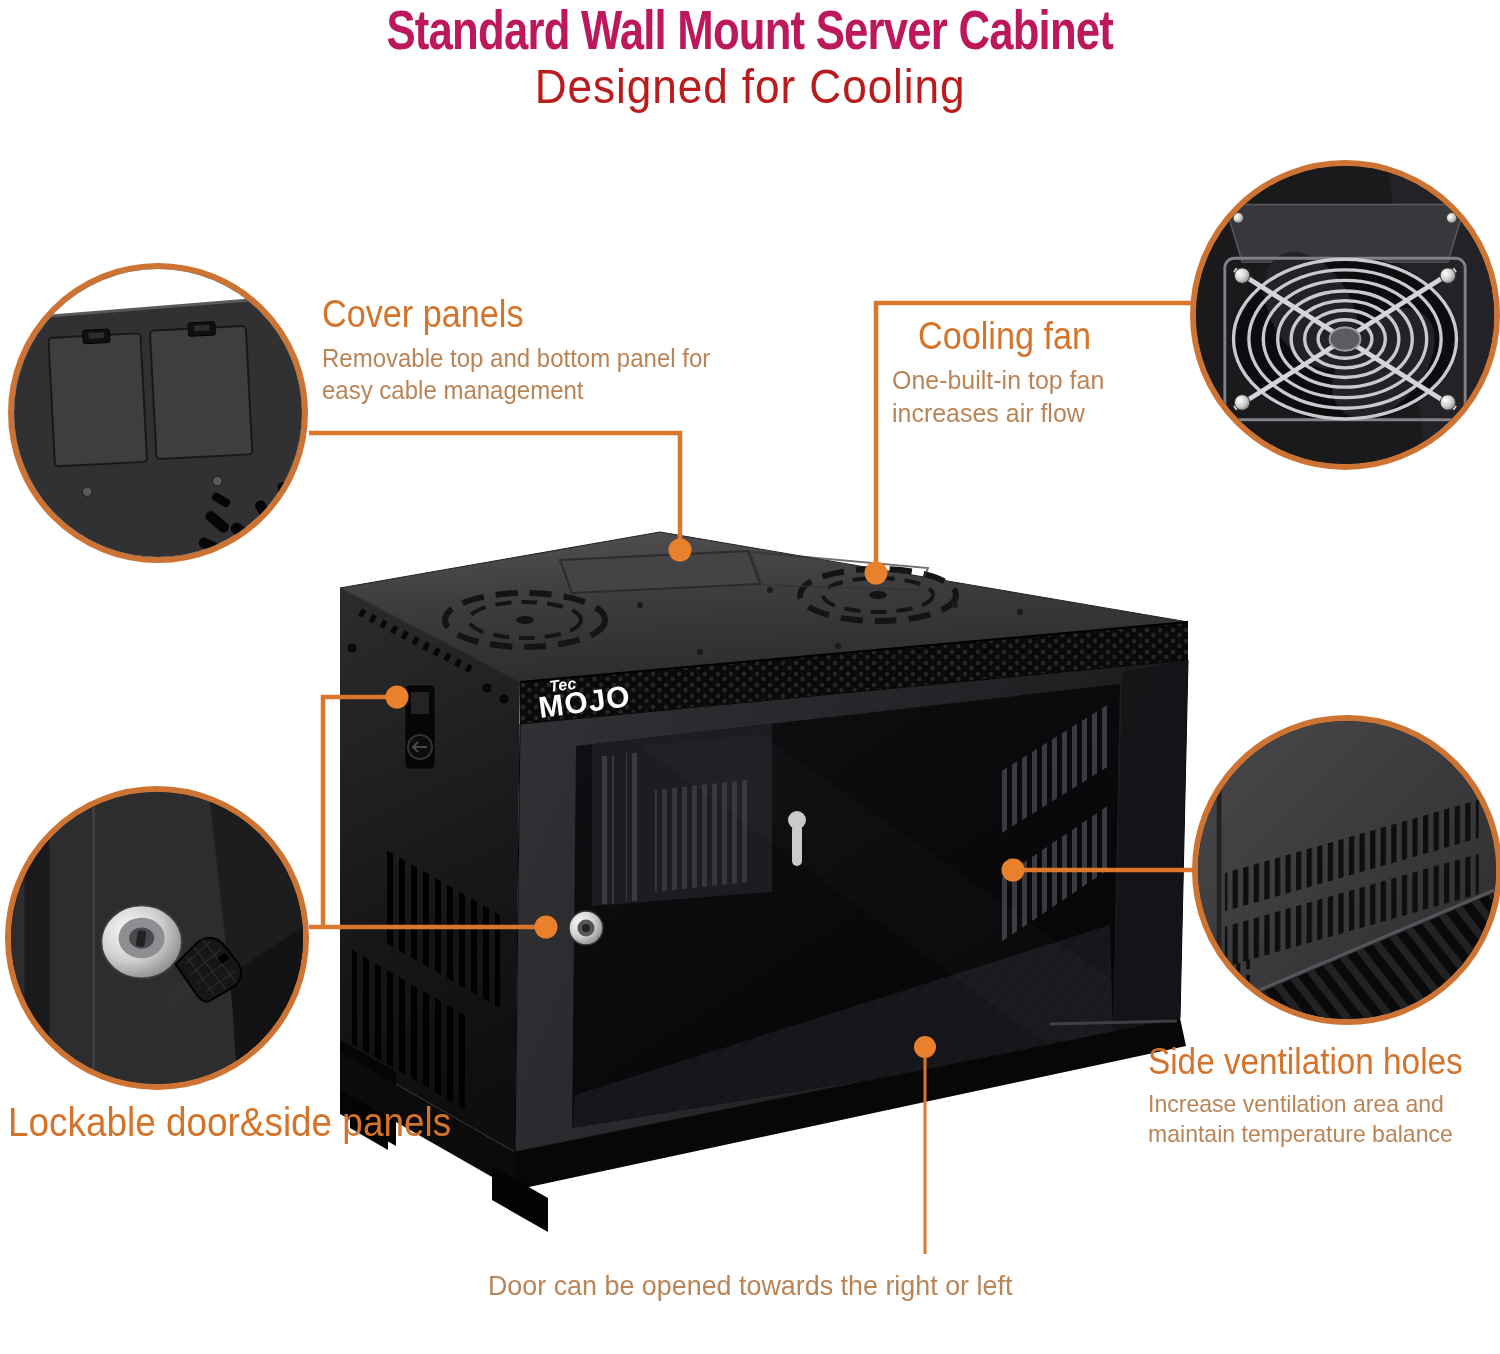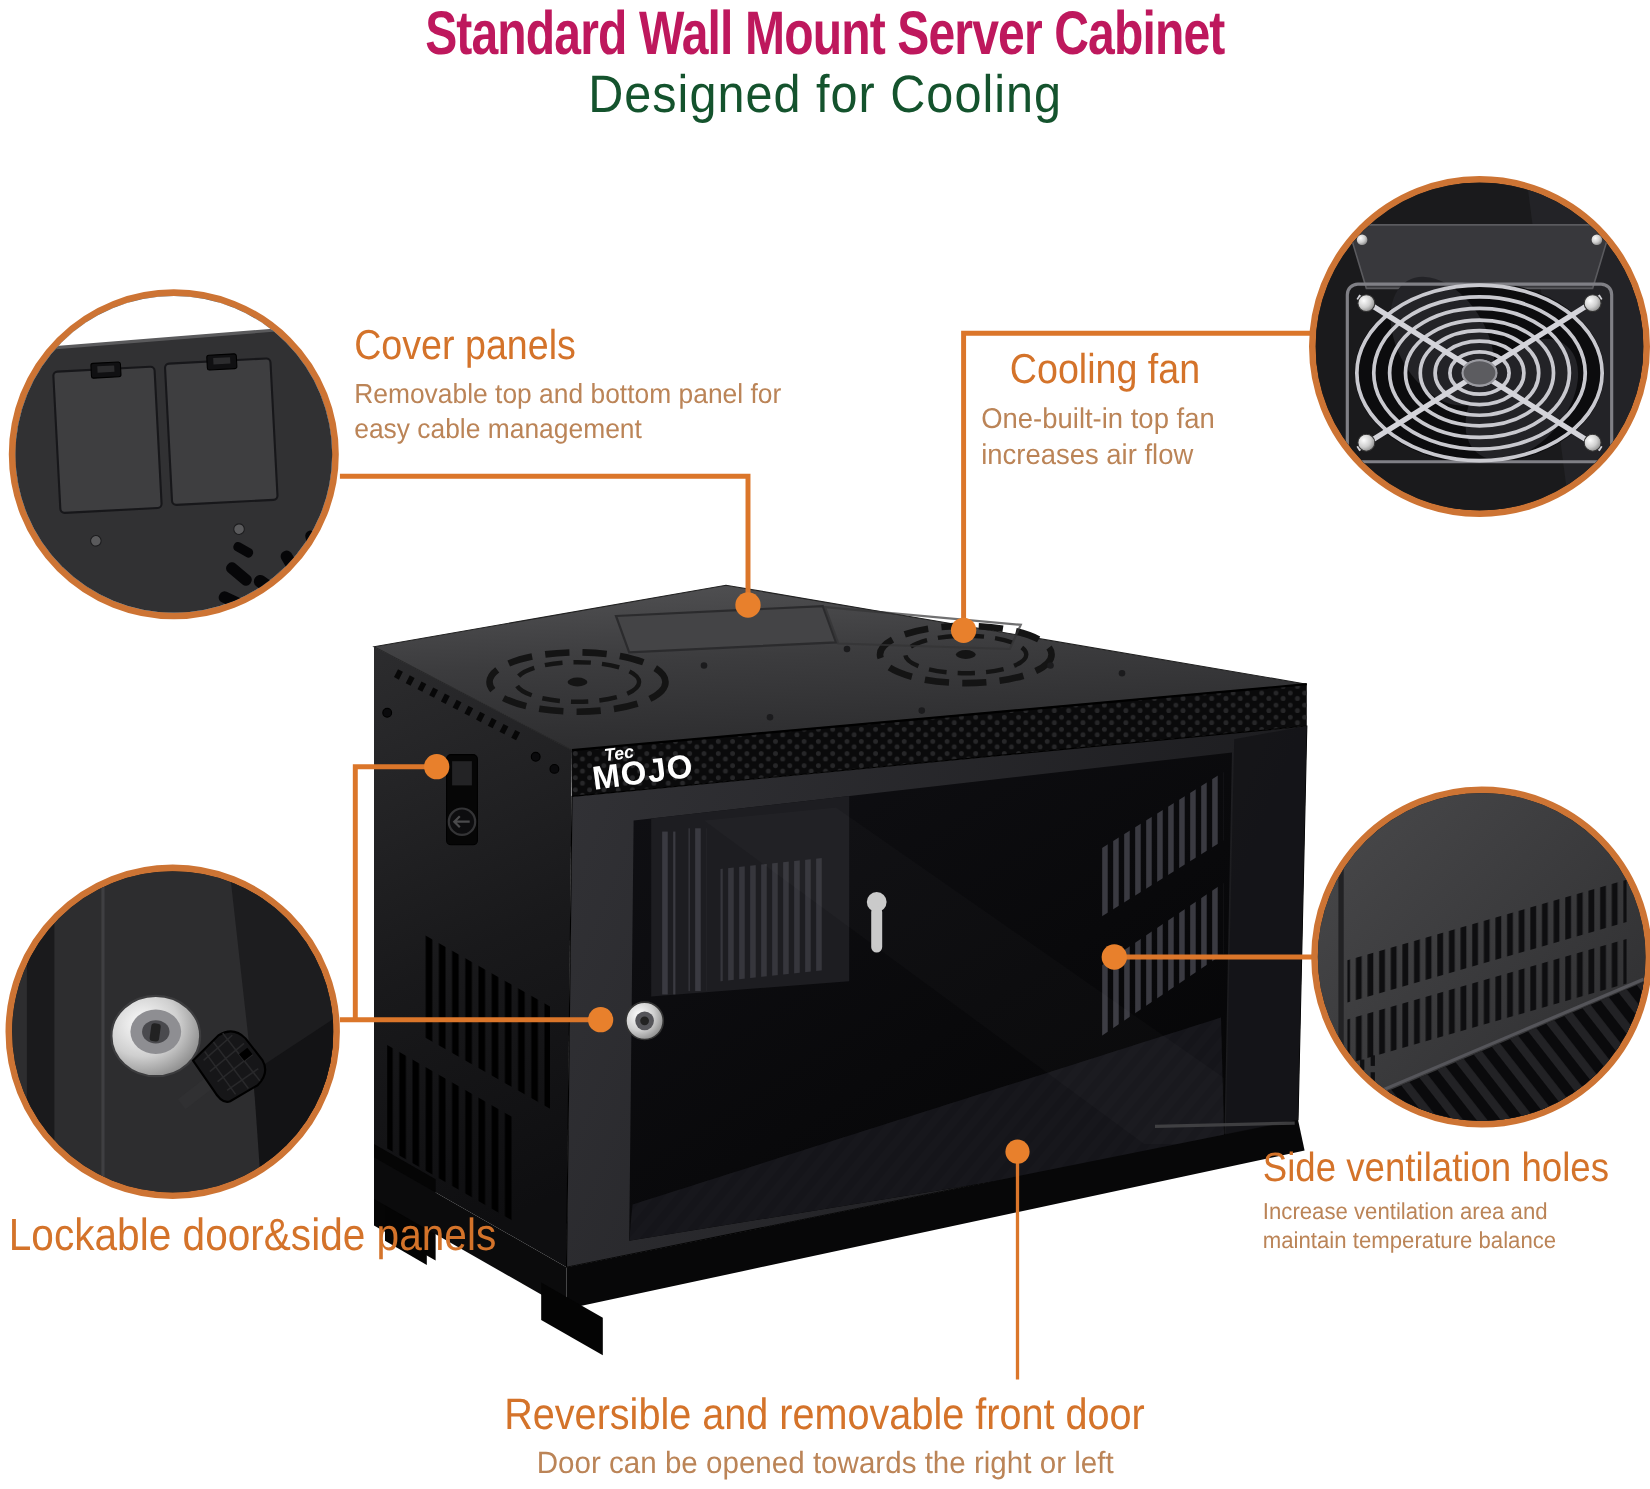--- a/index.html
+++ b/index.html
@@ -3,21 +3,21 @@
 <meta charset="utf-8">
 <style>
   html,body{margin:0;padding:0;background:#ffffff;}
   .stage{position:relative;width:1500px;height:1354px;background:#ffffff;overflow:hidden;
          font-family:"Liberation Sans", sans-serif;}
   
   .title{position:absolute;top:2px;left:0;width:1500px;text-align:center;
          font-size:56px;font-weight:bold;color:#be185d;line-height:1.0;white-space:nowrap;}
   .title .cx{display:inline-block;transform:scaleX(.78);transform-origin:50% 50%;letter-spacing:-1px;}
   .subtitle{position:absolute;top:62px;left:0;width:1500px;text-align:center;
-            font-size:48px;font-weight:400;color:#14532d;line-height:1.05;white-space:nowrap;}
+            font-size:48px;font-weight:400;color:#b91c1c;line-height:1.05;white-space:nowrap;}
   .subtitle .cx{display:inline-block;transform:scaleX(.92);transform-origin:50% 50%;letter-spacing:1px;}
   
   .callout{position:absolute;white-space:nowrap;}
   .co-h{color:#d4732a;font-weight:400;line-height:1.1;}
   .co-b{color:#bb8457;font-weight:400;line-height:1.28;margin-top:6px;}
   .cxl{display:inline-block;transform:scaleX(.9);transform-origin:0 50%;}
   .cxb{display:inline-block;transform:scaleX(.96);transform-origin:0 50%;}
   .center .cxl,.center .cxb{transform-origin:50% 50%;}
   
   .photo-circle{position:absolute;border-radius:50%;border:6px solid #cd7434;overflow:hidden;
@@ -325,28 +325,25 @@
   <div class="callout" style="left:8px;top:1100px;">
     <div class="co-h" style="font-size:41px;">
       <span class="cxl">Lockable door&amp;side panels</span>
     </div>
   </div>
 
   <div class="callout" style="left:1148px;top:1042px;">
     <div class="co-h" style="font-size:37px;">
       <span class="cxl">Side ventilation holes</span>
     </div>
-    <div class="co-b" style="font-size:21px;">
+    <div class="co-b" style="font-size:24px;">
       <span class="cxb">Increase ventilation area and</span><br>
       <span class="cxb">maintain temperature balance</span>
     </div>
   </div>
 
   <div class="callout center" style="left:250px;top:1264px;width:1000px;text-align:center;">
-    <div class="co-h" style="font-size:40px;">
-      <span class="cxl">Reversible and removable front door</span>
-    </div>
     <div class="co-b" style="font-size:28px;margin-top:4px;">
       <span class="cxb">Door can be opened towards the right or left</span>
     </div>
   </div>
 
 </div>
 
 </body></html>

